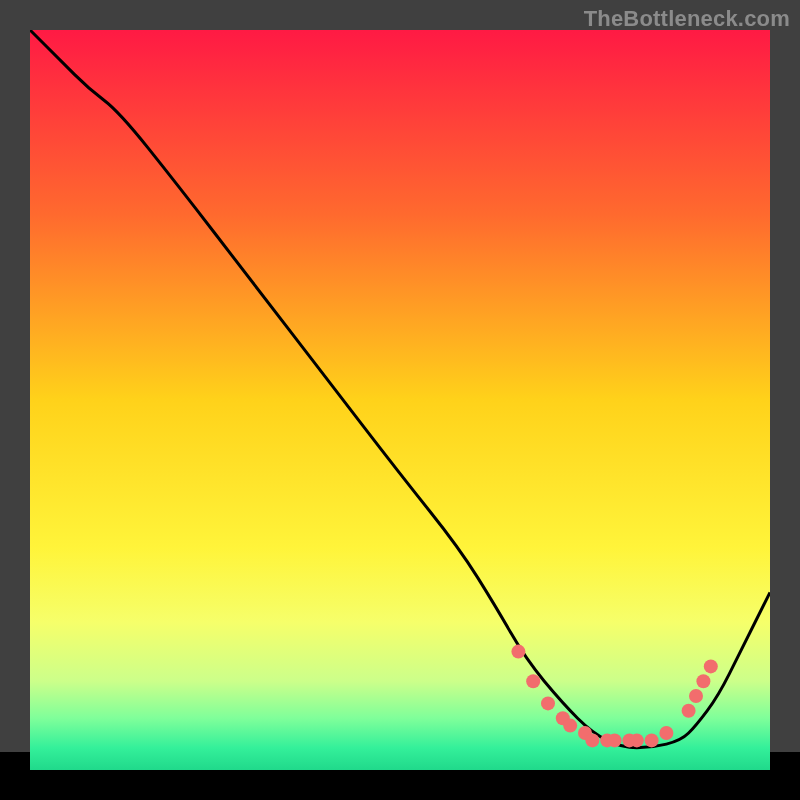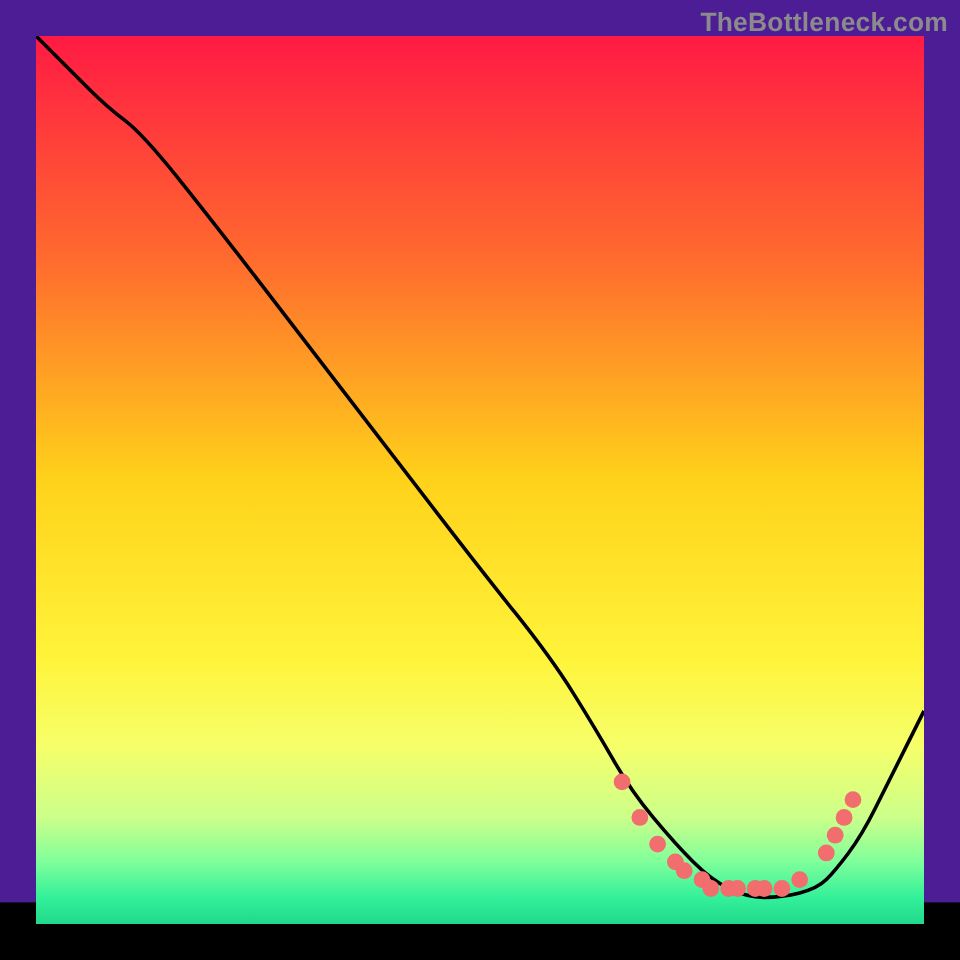--- a/index.html
+++ b/index.html
@@ -8,21 +8,21 @@
     width: 800px;
     height: 800px;
     background: #000;
     overflow: hidden;
     font-family: Arial, Helvetica, sans-serif;
   }
   .frame {
     position: relative;
     width: 800px;
     height: 752px;
-    background: #4c1d95;
+    background: #404040;
   }
   .plot {
     position: absolute;
     left: 30px;
     top: 30px;
     width: 740px;
     height: 740px;
     overflow: hidden;
   }
   .plot svg {

